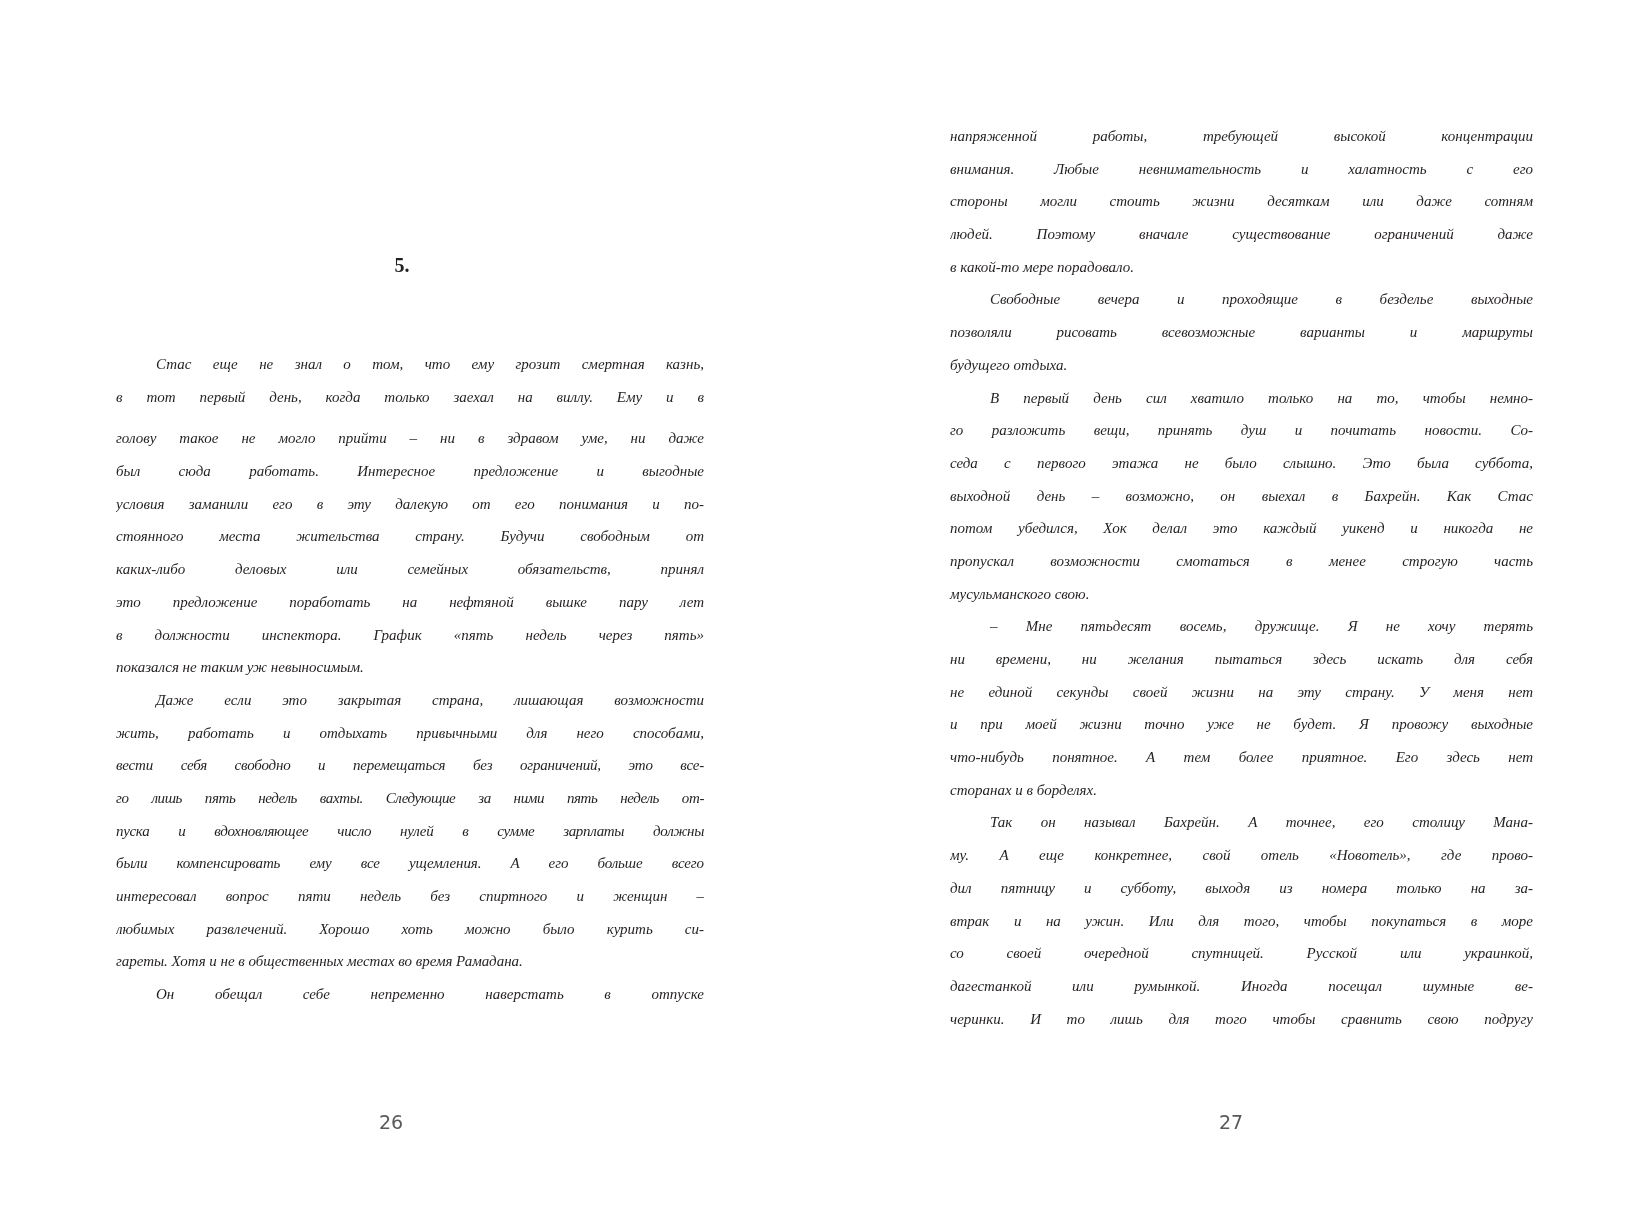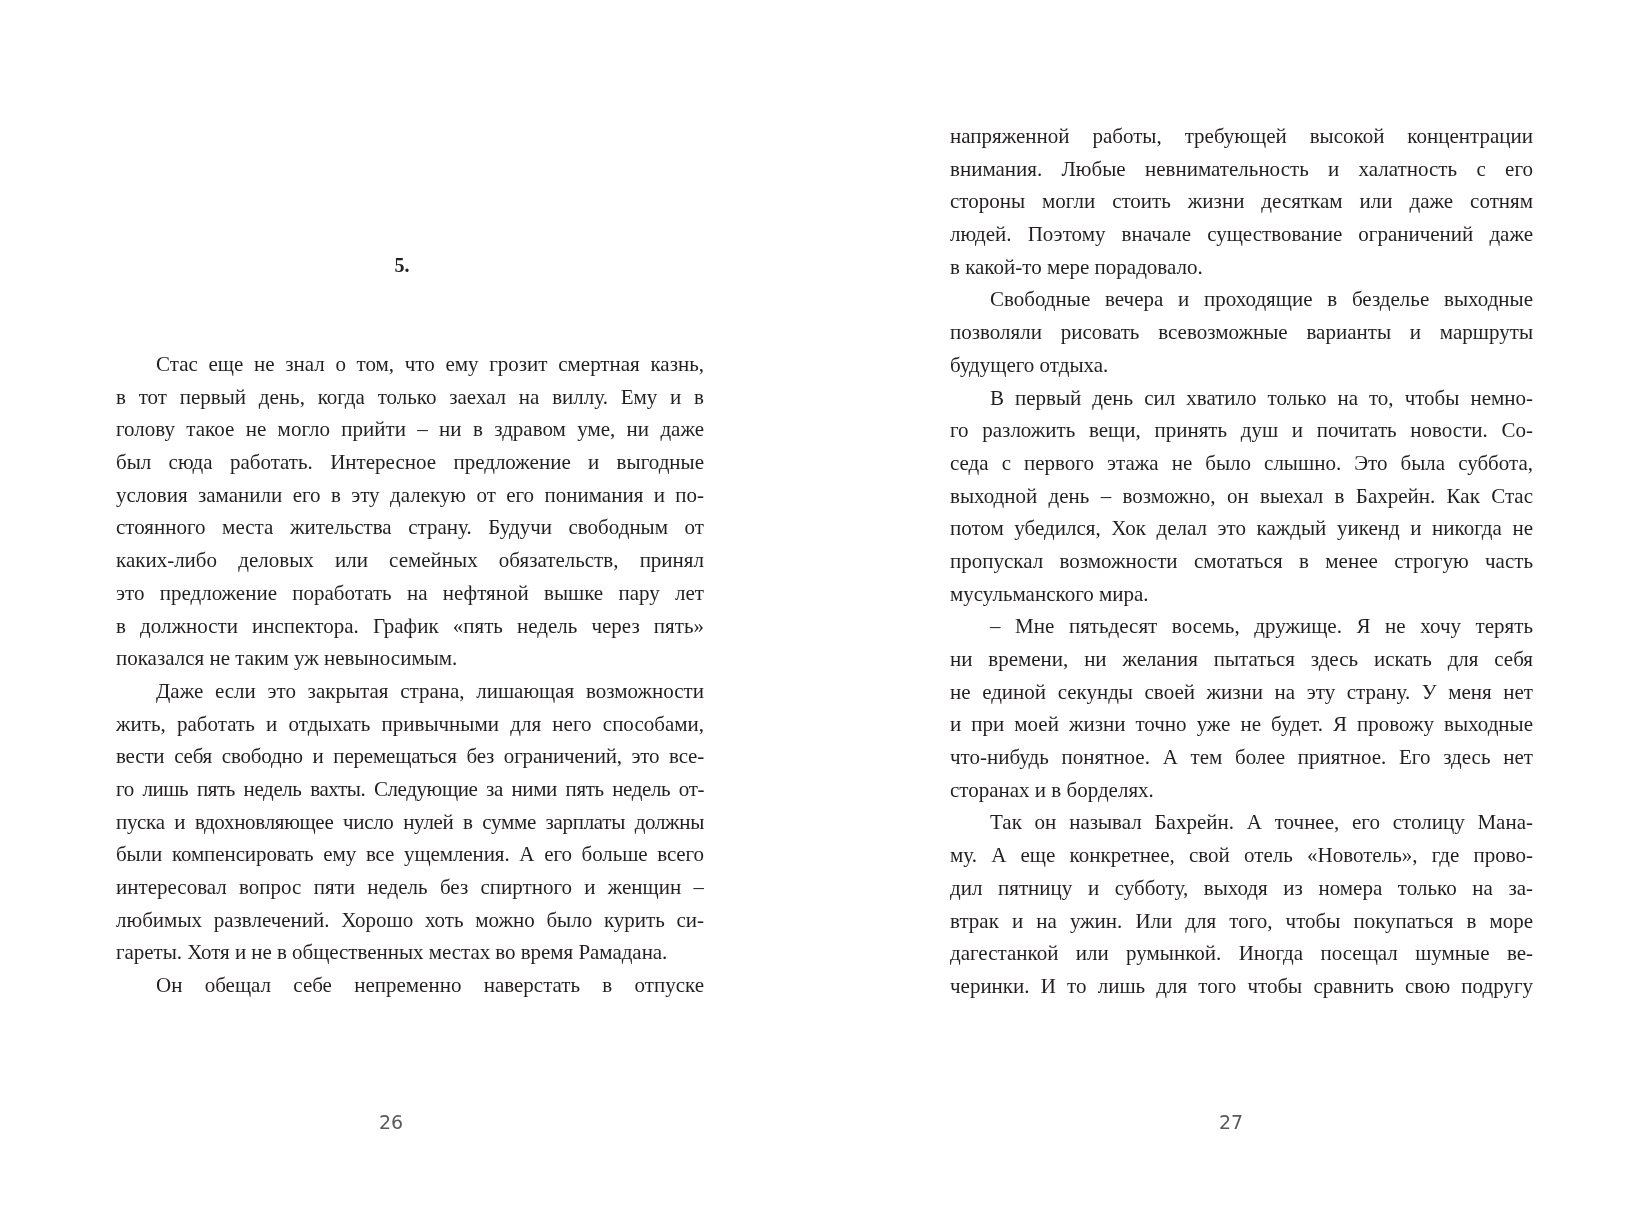--- a/index.html
+++ b/index.html
@@ -6,39 +6,39 @@
   body { width: 1644px; height: 1208px; position: relative; overflow: hidden;
          font-family: "Liberation Serif", "DejaVu Serif", serif; color: #231f20; }
   .page { position: absolute; top: 0; height: 1208px; }
   .page.left { left: 0; width: 822px; }
   .page.right { left: 822px; width: 822px; }
   .chapter-num { position: absolute; left: 108px; width: 588px; top: 254px;
                  text-align: center; font-weight: bold; font-size: 20px; }
   .col { position: absolute; }
   .left .col { left: 116px; width: 588px; top: 348px; }
   .right .col { left: 128px; width: 583px; top: 120px; }
-  .line { display: block; height: 32.7px; line-height: 32.7px; font-size: 21px;
+  .line { display: block; height: 32.7px; line-height: 32.7px; font-size: 15px;
           text-align: justify; text-align-last: justify; white-space: nowrap;
-          overflow: visible; }
+          overflow: visible; font-style: italic; }
   .line.last { text-align-last: left; }
   .line.indent { text-indent: 40px; }
   .page-number { position: absolute; top: 1111px; width: 100%; text-align: center;
                  font-family: "DejaVu Sans", sans-serif; font-size: 19px; color: #58595b; }
   .left .page-number { left: 0; width: 822px; margin-left: -20px; }
   .right .page-number { left: 0; width: 822px; margin-left: -2px; }
 </style>
 </head>
 <body>
 
 <div class="page left">
   <div class="chapter-num">5.</div>
   <div class="col">
       <span class="line indent" style="white-space: normal; height: 32.7px; overflow: hidden;">Стас еще не знал о том, что ему грозит смертная казнь,</span>
       <span class="line" style="white-space: normal; height: 32.7px; overflow: hidden;">в тот первый день, когда только заехал на виллу. Ему и в</span>
-      <span class="line" style="white-space: normal; height: 32.7px; overflow: hidden;">голову такое не могло прийти – ни в здравом уме, ни даже</span>
+      <span class="line" style="white-space: normal; height: 32.7px; overflow: hidden; margin-top: 9px;">голову такое не могло прийти – ни в здравом уме, ни даже</span>
       <span class="line" style="white-space: normal; height: 32.7px; overflow: hidden;">был сюда работать. Интересное предложение и выгодные</span>
       <span class="line" style="white-space: normal; height: 32.7px; overflow: hidden;">условия заманили его в эту далекую от его понимания и по-</span>
       <span class="line" style="white-space: normal; height: 32.7px; overflow: hidden;">стоянного места жительства страну. Будучи свободным от</span>
       <span class="line" style="white-space: normal; height: 32.7px; overflow: hidden;">каких-либо деловых или семейных обязательств, принял</span>
       <span class="line" style="white-space: normal; height: 32.7px; overflow: hidden;">это предложение поработать на нефтяной вышке пару лет</span>
       <span class="line" style="white-space: normal; height: 32.7px; overflow: hidden;">в должности инспектора. График «пять недель через пять»</span>
       <span class="line last" style="white-space: nowrap;">показался не таким уж невыносимым.</span>
       <span class="line indent" style="white-space: normal; height: 32.7px; overflow: hidden;">Даже если это закрытая страна, лишающая возможности</span>
       <span class="line" style="white-space: normal; height: 32.7px; overflow: hidden;">жить, работать и отдыхать привычными для него способами,</span>
       <span class="line" style="white-space: normal; letter-spacing: -0.191146px; height: 32.7px; overflow: hidden;">вести себя свободно и перемещаться без ограничений, это все-</span>
@@ -62,28 +62,29 @@
       <span class="line last" style="white-space: nowrap;">в какой-то мере порадовало.</span>
       <span class="line indent" style="white-space: normal; height: 32.7px; overflow: hidden;">Свободные вечера и проходящие в безделье выходные</span>
       <span class="line" style="white-space: normal; height: 32.7px; overflow: hidden;">позволяли рисовать всевозможные варианты и маршруты</span>
       <span class="line last" style="white-space: nowrap;">будущего отдыха.</span>
       <span class="line indent" style="white-space: normal; height: 32.7px; overflow: hidden;">В первый день сил хватило только на то, чтобы немно-</span>
       <span class="line" style="white-space: normal; height: 32.7px; overflow: hidden;">го разложить вещи, принять душ и почитать новости. Со-</span>
       <span class="line" style="white-space: normal; height: 32.7px; overflow: hidden;">седа с первого этажа не было слышно. Это была суббота,</span>
       <span class="line" style="white-space: normal; height: 32.7px; overflow: hidden;">выходной день – возможно, он выехал в Бахрейн. Как Стас</span>
       <span class="line" style="white-space: normal; height: 32.7px; overflow: hidden;">потом убедился, Хок делал это каждый уикенд и никогда не</span>
       <span class="line" style="white-space: normal; height: 32.7px; overflow: hidden;">пропускал возможности смотаться в менее строгую часть</span>
-      <span class="line last" style="white-space: nowrap;">мусульманского мира.</span>
+      <span class="line last" style="white-space: nowrap;">мусульманского свою.</span>
       <span class="line indent" style="white-space: normal; height: 32.7px; overflow: hidden;">– Мне пятьдесят восемь, дружище. Я не хочу терять</span>
       <span class="line" style="white-space: normal; height: 32.7px; overflow: hidden;">ни времени, ни желания пытаться здесь искать для себя</span>
       <span class="line" style="white-space: normal; height: 32.7px; overflow: hidden;">не единой секунды своей жизни на эту страну. У меня нет</span>
       <span class="line" style="white-space: normal; height: 32.7px; overflow: hidden;">и при моей жизни точно уже не будет. Я провожу выходные</span>
       <span class="line" style="white-space: normal; height: 32.7px; overflow: hidden;">что-нибудь понятное. А тем более приятное. Его здесь нет</span>
       <span class="line last" style="white-space: nowrap;">сторанах и в борделях.</span>
       <span class="line indent" style="white-space: normal; height: 32.7px; overflow: hidden;">Так он называл Бахрейн. А точнее, его столицу Мана-</span>
       <span class="line" style="white-space: normal; height: 32.7px; overflow: hidden;">му. А еще конкретнее, свой отель «Новотель», где прово-</span>
       <span class="line" style="white-space: normal; height: 32.7px; overflow: hidden;">дил пятницу и субботу, выходя из номера только на за-</span>
       <span class="line" style="white-space: normal; height: 32.7px; overflow: hidden;">втрак и на ужин. Или для того, чтобы покупаться в море</span>
+      <span class="line" style="white-space: normal; height: 32.7px; overflow: hidden;">со своей очередной спутницей. Русской или украинкой,</span>
       <span class="line" style="white-space: normal; height: 32.7px; overflow: hidden;">дагестанкой или румынкой. Иногда посещал шумные ве-</span>
       <span class="line" style="white-space: normal; height: 32.7px; overflow: hidden;">черинки. И то лишь для того чтобы сравнить свою подругу</span>
     </div>
   <div class="page-number">27</div>
 </div>
 
 </body></html>

